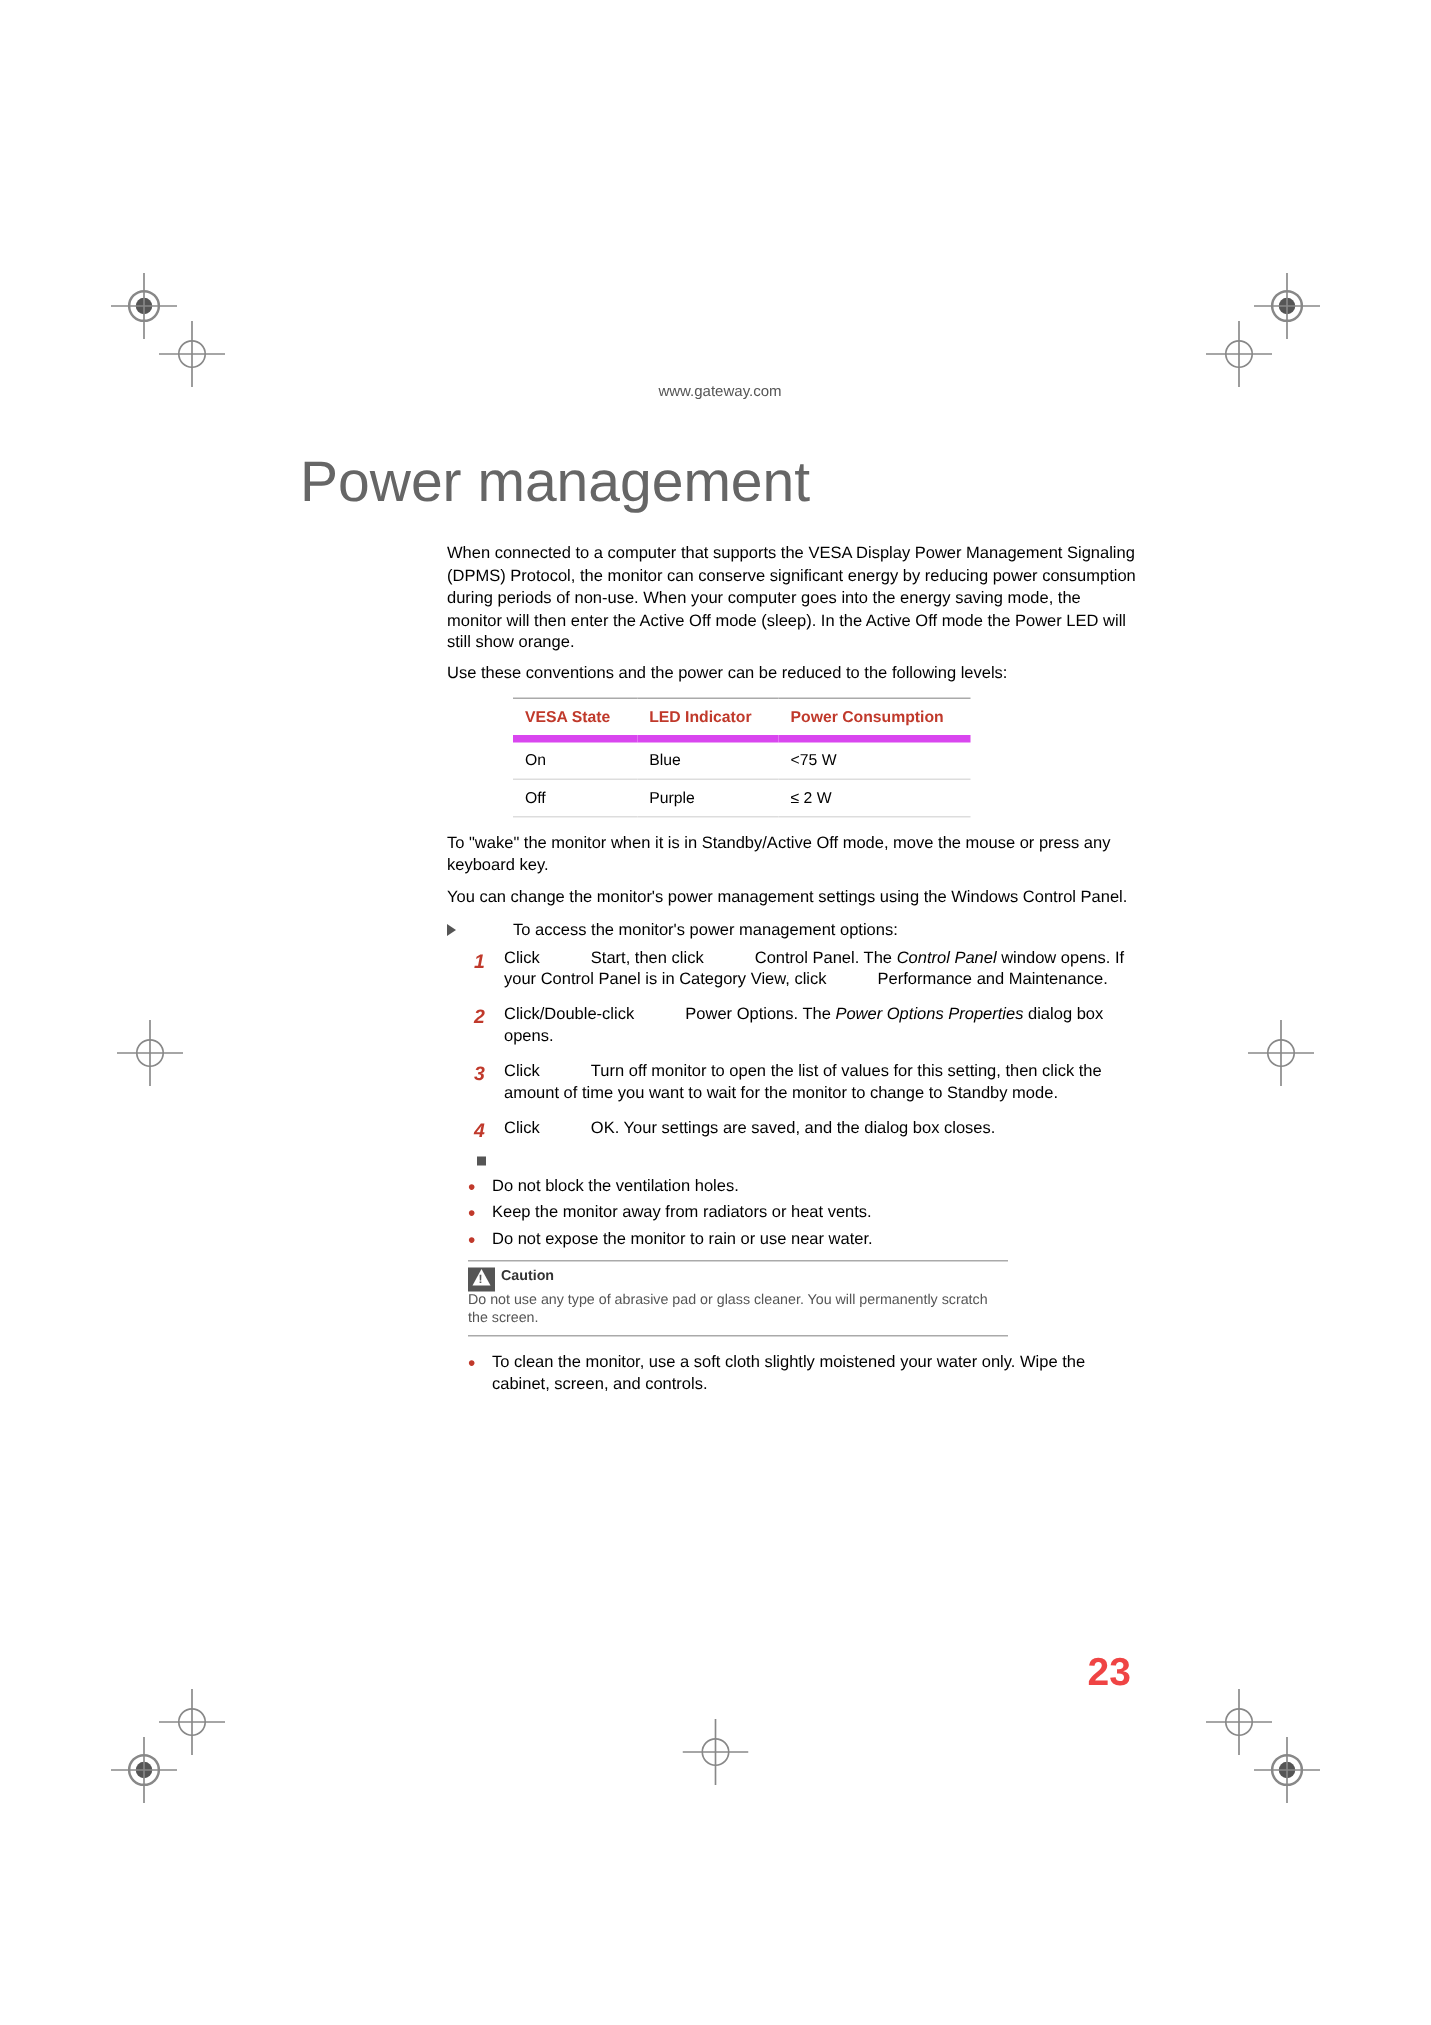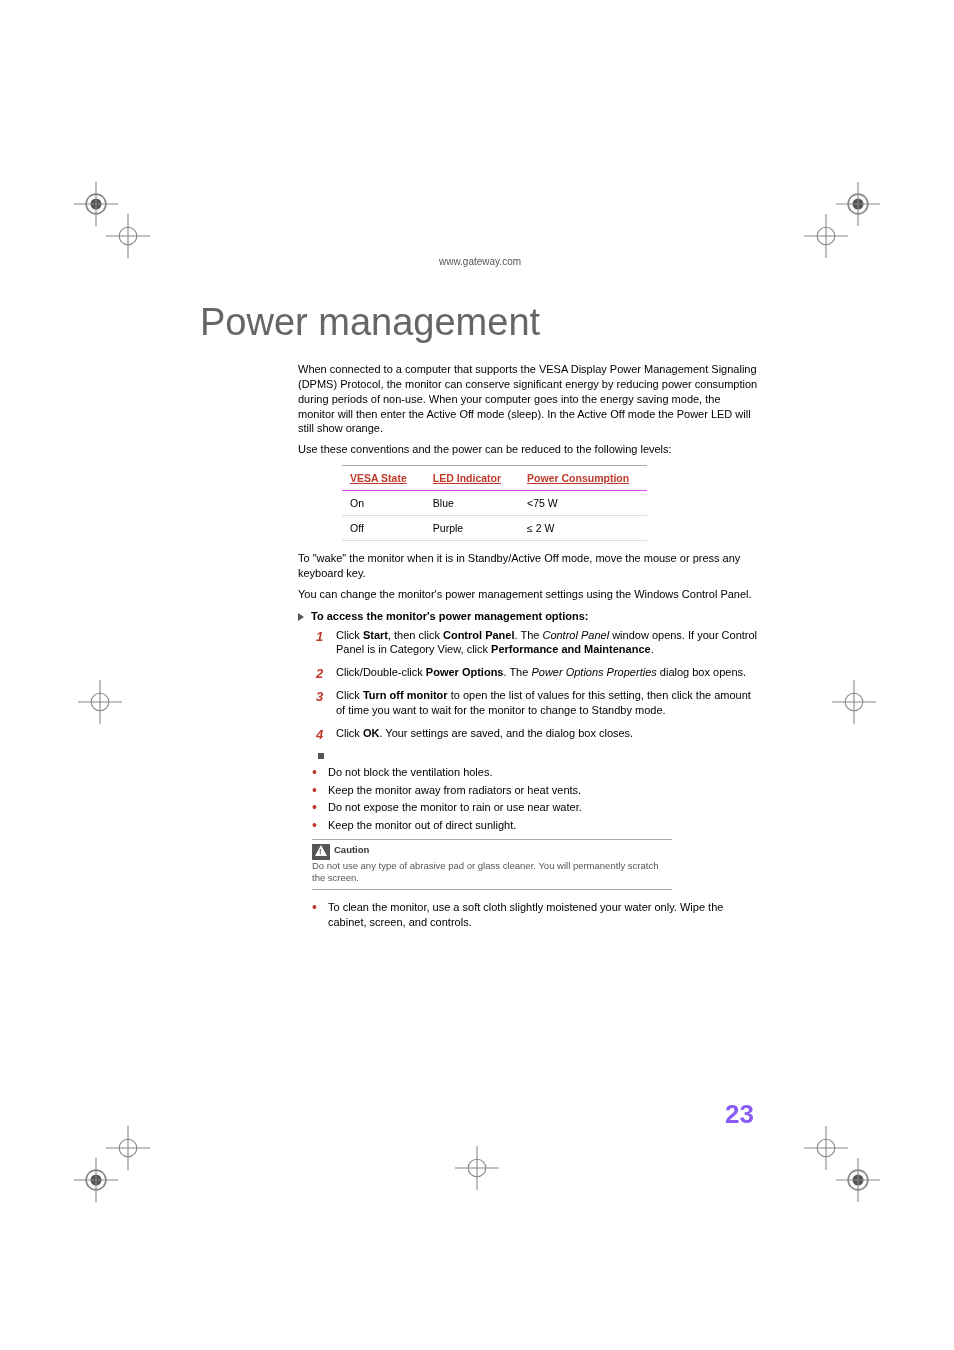--- a/index.html
+++ b/index.html
@@ -44,24 +44,23 @@
   p { line-height: 1.35; margin-bottom: 6px; }
   table.vesa {
     border-collapse: collapse;
     margin: 8px 0 10px 44px;
     font-size: 10.5px;
   }
   table.vesa th {
     text-align: left;
     padding: 6px 18px 6px 8px;
     border-top: 1px solid #aaa;
-    border-bottom: 1px solid #d946ef;
+    border-bottom: 5px solid #d946ef;
     font-weight: bold;
     color: #c0392b;
-    text-decoration: underline;
   }
   table.vesa td {
     padding: 6px 18px 6px 8px;
     border-bottom: 1px solid #ddd;
   }
   .proc-head {
     margin: 8px 0 6px 0;
   }
   .proc-head .tri {
     display: inline-block;
@@ -153,42 +152,42 @@
     color: #555;
     font-weight: bold;
     z-index: 2;
   }
   .caution-title { font-weight: bold; color: #333; }
   .page-number {
     position: absolute;
     right: 200px;
     bottom: 220px;
     font-size: 26px;
-    color: #8b5cf6;
+    color: #ef4444;
     font-weight: bold;
     font-family: "Trebuchet MS", Arial, sans-serif;
   }
   
   .reg {
     position: absolute;
     width: 44px; height: 44px;
   }
   .reg svg { width: 100%; height: 100%; }
   .reg.tl1 { left: 74px; top: 182px; }
   .reg.tl2 { left: 106px; top: 214px; }
   .reg.tr1 { right: 74px; top: 182px; }
   .reg.tr2 { right: 106px; top: 214px; }
   .reg.ml1 { left: 78px; top: 680px; }
   .reg.mr1 { right: 78px; top: 680px; }
   .reg.bl1 { left: 74px; bottom: 148px; }
   .reg.bl2 { left: 106px; bottom: 180px; }
   .reg.br1 { right: 74px; bottom: 148px; }
   .reg.br2 { right: 106px; bottom: 180px; }
   .reg.bc  { left: 455px; bottom: 160px; }
-  b { font-weight: bold; }
+  b { font-weight: normal; margin-left: 31px; }
   i { font-style: italic; }
 </style>
 </head>
 <body>
 
 <div class="reg tl1"><svg viewBox="0 0 40 40">
       <circle cx="20" cy="20" r="9" fill="none" stroke="#888" stroke-width="1.5"></circle>
       <circle cx="20" cy="20" r="5" fill="#555"></circle>
       <line x1="20" y1="0" x2="20" y2="40" stroke="#888"></line>
       <line x1="0" y1="20" x2="40" y2="20" stroke="#888"></line>
@@ -301,21 +300,20 @@
       </li>
     </ol>
     <span class="end-square"></span>
   </div>
 
   <div class="body-block">
     <ul class="bullets">
       <li>Do not block the ventilation holes.</li>
       <li>Keep the monitor away from radiators or heat vents.</li>
       <li>Do not expose the monitor to rain or use near water.</li>
-      <li>Keep the monitor out of direct sunlight.</li>
     </ul>
     <div class="caution-box">
       <span class="cicon"><span class="bang">!</span></span><span class="caution-title">Caution</span><br>
       <span>Do not use any type of abrasive pad or glass cleaner. You will permanently scratch the screen.</span>
     </div>
     <ul class="bullets">
       <li>To clean the monitor, use a soft cloth slightly moistened your water only. Wipe the cabinet, screen, and controls.</li>
     </ul>
   </div>
 </div>

